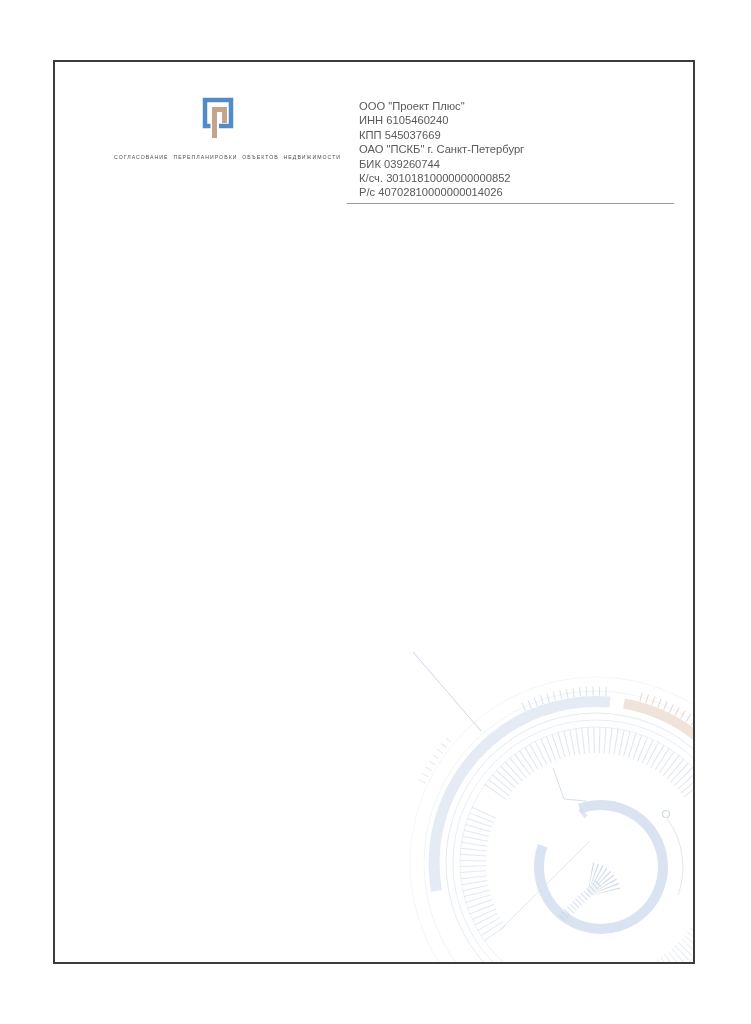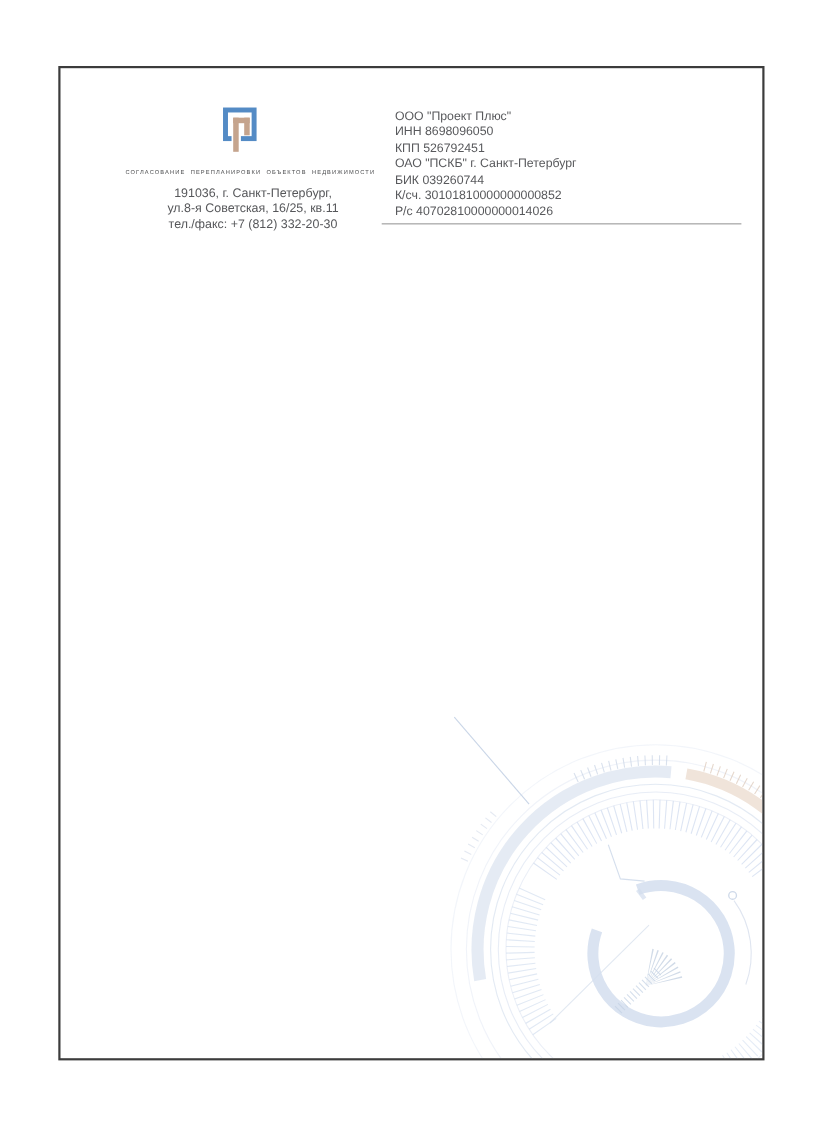--- a/index.html
+++ b/index.html
@@ -109,30 +109,25 @@
       <rect x="4" y="4" width="26" height="26" fill="none" stroke="#548bc5" stroke-width="4.5"></rect>
       <rect x="9.5" y="27" width="8.5" height="7" fill="#ffffff"></rect>
       <rect x="11" y="11" width="15" height="5" fill="#c5a48d"></rect>
       <rect x="21" y="11" width="5" height="16" fill="#c5a48d"></rect>
       <rect x="11" y="11" width="5" height="31" fill="#c5a48d"></rect>
     </svg>
 
 
     <div class="tagline">СОГЛАСОВАНИЕ ПЕРЕПЛАНИРОВКИ ОБЪЕКТОВ НЕДВИЖИМОСТИ</div>
 
-    <div class="address">
-      <div>191036, г. Санкт-Петербург,</div>
-      <div>ул.8-я Советская, 16/25, кв.11</div>
-      <div>тел./факс: +7 (812) 332-20-30</div>
-    </div>
 
     <div class="requisites">
       <div>ООО "Проект Плюс"</div>
-      <div>ИНН 8698096050</div>
-      <div>КПП 526792451</div>
+      <div>ИНН 6105460240</div>
+      <div>КПП 545037669</div>
       <div>ОАО "ПСКБ" г. Санкт-Петербург</div>
       <div>БИК 039260744</div>
       <div>К/сч. 30101810000000000852</div>
       <div>Р/с 40702810000000014026</div>
     </div>
     <div class="requisites-rule"></div>
 
     <svg class="watermark" width="638" height="900" viewBox="0 0 638 900" aria-hidden="true">
 
       <line x1="358" y1="590" x2="426" y2="669" stroke="#b3c4dd" stroke-width="1" opacity="0.7"></line>

